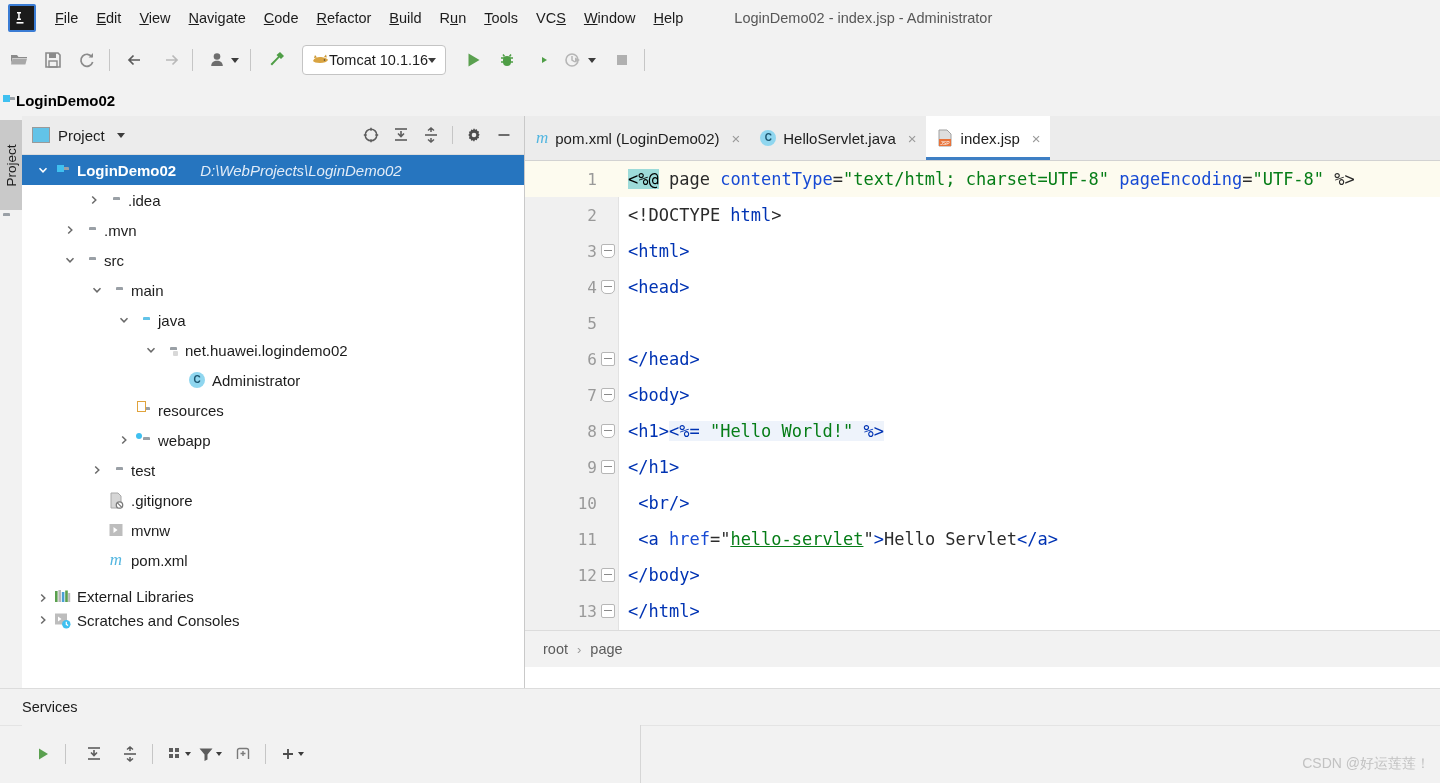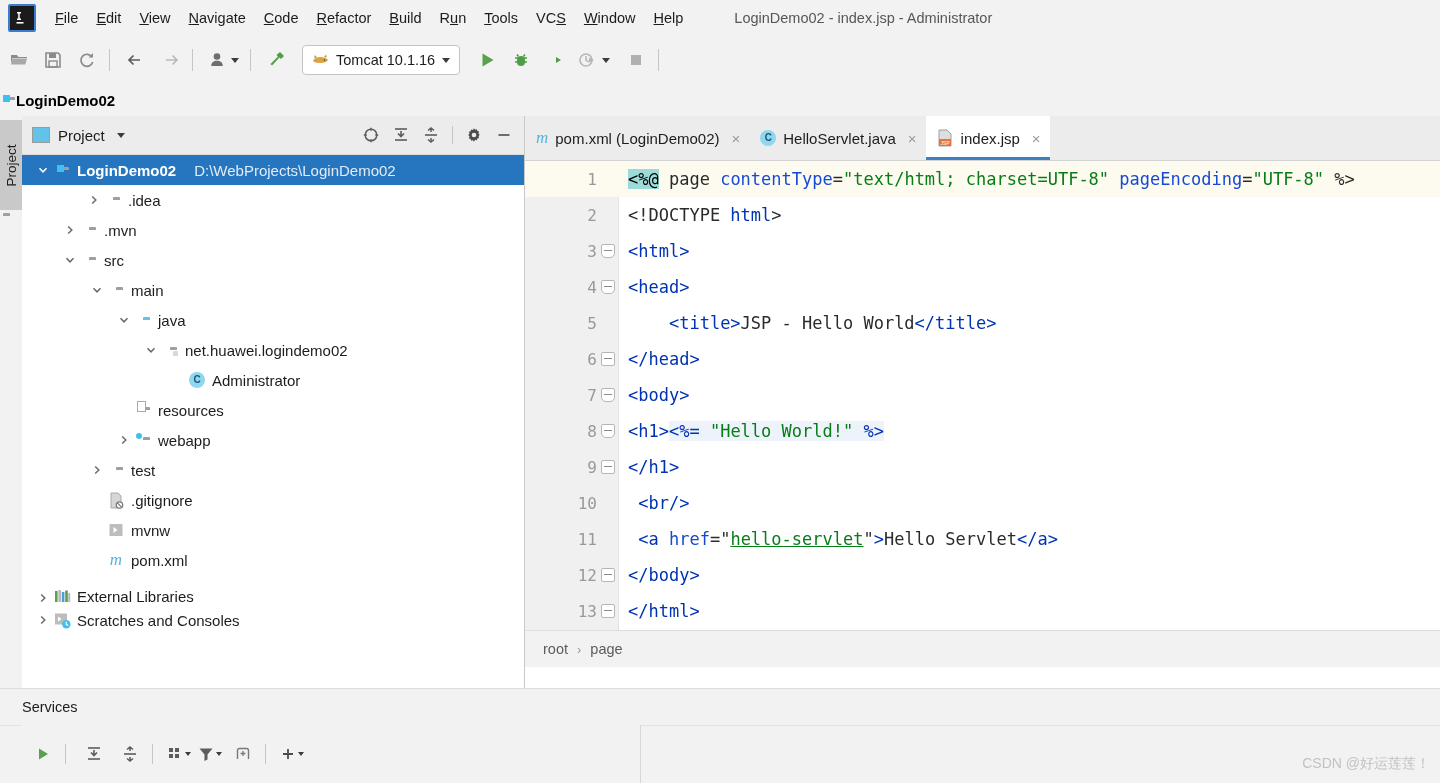--- a/index.html
+++ b/index.html
@@ -39,21 +39,21 @@
     position:absolute;left:0;top:36px;width:1440px;height:48px;
     background:#f2f2f2;display:flex;align-items:center;
     border-bottom:1px solid #dcdcdc;
   }
   .tb-btn{
     width:30px;height:30px;display:flex;align-items:center;justify-content:center;
     margin-left:4px;border-radius:3px;
   }
   .tb-sep{width:1px;height:22px;background:#c6c6c6;margin:0 7px;}
   .runcfg{
-    display:flex;align-items:center;gap:7px;
+    display:flex;align-items:center;gap:0;
     height:28px;padding:0 9px 0 8px;margin-left:10px;
     background:#fff;border:1px solid #c4c4c4;border-radius:4px;
     font-size:14.5px;color:#1c1c1c;white-space:nowrap;
   }
   .caret-dn{
     width:0;height:0;border-left:4.5px solid transparent;border-right:4.5px solid transparent;
     border-top:5px solid #3c3c3c;
   }
   .caret-sm{
     width:0;height:0;border-left:3.5px solid transparent;border-right:3.5px solid transparent;
@@ -101,21 +101,21 @@
   .trow{
     display:flex;align-items:center;height:30px;white-space:nowrap;
     font-size:15px;color:#1c1c1c;padding-right:6px;
   }
   .trow.sel{background:#2675bf;color:#fff;}
   .tw-arrow{width:14px;height:14px;flex:0 0 14px;margin-right:3px;}
   .tw-spacer{width:14px;flex:0 0 14px;margin-right:3px;}
   .tw-ico{width:18px;height:18px;flex:0 0 18px;margin-right:6px;display:flex;align-items:center;justify-content:center;}
   .tname{font-weight:normal;}
   .trow.sel .tname{font-weight:bold;}
-  .tpath{margin-left:18px;color:#4b4b4b;}
+  .tpath{margin-left:24px;color:#4b4b4b;font-style:italic;}
   .trow.sel .tpath{color:#e2ecf7;}
 
   
   .editor{
     position:absolute;left:525px;top:116px;width:915px;height:572px;
     background:#fff;
   }
   .tabbar{
     height:44px;background:#ececec;display:flex;align-items:flex-end;
     border-bottom:1px solid #d2d2d2;
@@ -593,21 +593,20 @@
           <div class="cline">
             <span class="lnum">4</span>
             <span class="foldcol">
               <span class="fold rounded"></span>
             </span>
             <span class="ctext"><span class="k-tag">&lt;head&gt;</span></span>
           </div>
           <div class="cline">
             <span class="lnum">5</span>
             <span class="foldcol"></span>
-            <span class="ctext"><span class="k-plain">    </span><span class="k-tag">&lt;title&gt;</span><span class="k-plain">JSP - Hello World</span><span class="k-tag">&lt;/title&gt;</span></span>
           </div>
           <div class="cline">
             <span class="lnum">6</span>
             <span class="foldcol">
               <span class="fold"></span>
             </span>
             <span class="ctext"><span class="k-tag">&lt;/head&gt;</span></span>
           </div>
           <div class="cline">
             <span class="lnum">7</span>

